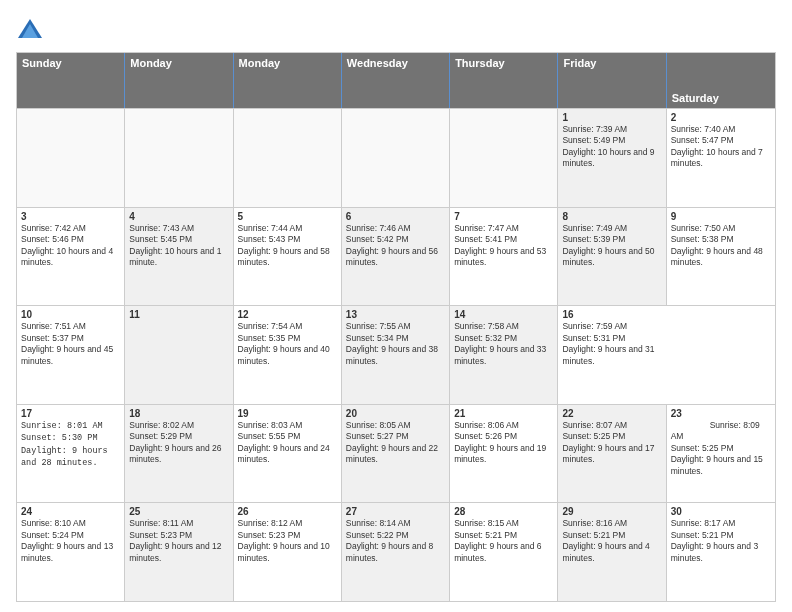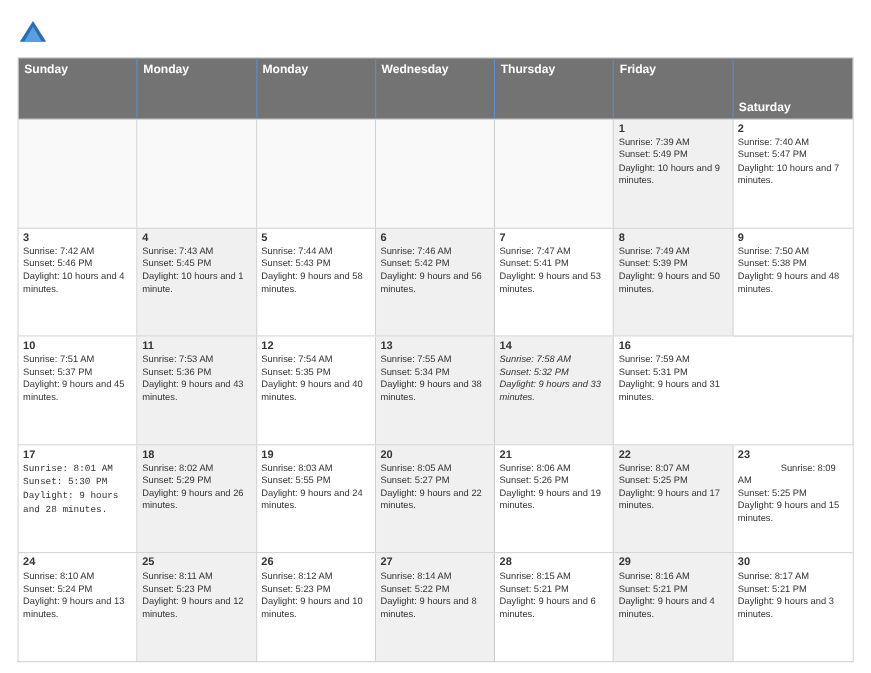--- a/index.html
+++ b/index.html
@@ -180,30 +180,28 @@
 Sunset: 5:39 PM
 Daylight: 9 hours and 50 minutes.</span></div>
           <div class="cal-cell"><span class="day-number">9</span><span class="cal-cell-text" style="white-space: pre-line;">Sunrise: 7:50 AM
 Sunset: 5:38 PM
 Daylight: 9 hours and 48 minutes.</span></div>
         </div>
         <div class="cal-row">
           <div class="cal-cell"><span class="day-number">10</span><span class="cal-cell-text" style="white-space: pre-line;">Sunrise: 7:51 AM
 Sunset: 5:37 PM
 Daylight: 9 hours and 45 minutes.</span></div>
-          <div class="cal-cell shaded"><span class="day-number">11</span><span class="cal-cell-text" style="white-space: pre-line;">Sunrise: 7:53 AM
-Sunset: 5:36 PM
-Daylight: 9 hours and 43 minutes.</span></div>
+          <div class="cal-cell shaded"><span class="day-number">11</span></div>
           <div class="cal-cell"><span class="day-number">12</span><span class="cal-cell-text" style="white-space: pre-line;">Sunrise: 7:54 AM
 Sunset: 5:35 PM
 Daylight: 9 hours and 40 minutes.</span></div>
           <div class="cal-cell shaded"><span class="day-number">13</span><span class="cal-cell-text" style="white-space: pre-line;">Sunrise: 7:55 AM
 Sunset: 5:34 PM
 Daylight: 9 hours and 38 minutes.</span></div>
-          <div class="cal-cell shaded"><span class="day-number">14</span><span class="cal-cell-text" style="white-space: pre-line; font-style: italic;">Sunrise: 7:58 AM
+          <div class="cal-cell shaded"><span class="day-number">14</span><span class="cal-cell-text" style="white-space: pre-line;">Sunrise: 7:58 AM
 Sunset: 5:32 PM
 Daylight: 9 hours and 33 minutes.</span></div>
           <div class="cal-cell"><span class="day-number">16</span><span class="cal-cell-text" style="white-space: pre-line;">Sunrise: 7:59 AM
 Sunset: 5:31 PM
 Daylight: 9 hours and 31 minutes.</span></div>
         </div>
         <div class="cal-row">
           <div class="cal-cell"><span class="day-number">17</span><span class="cal-cell-text" style="white-space: pre-line; font-family: Liberation Mono, monospace;">Sunrise: 8:01 AM
 Sunset: 5:30 PM
 Daylight: 9 hours and 28 minutes.</span></div>

